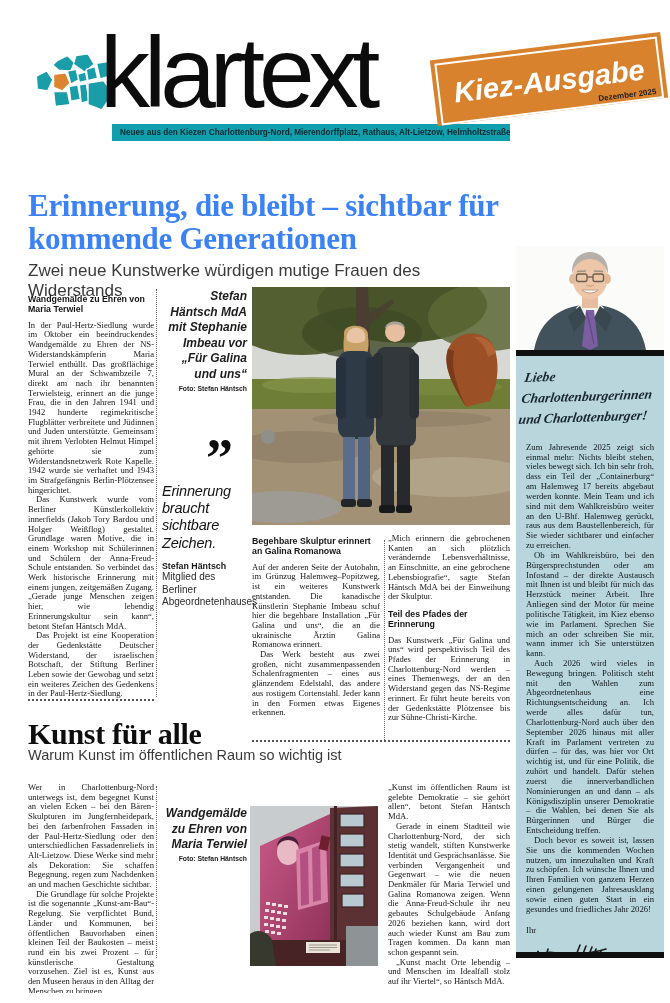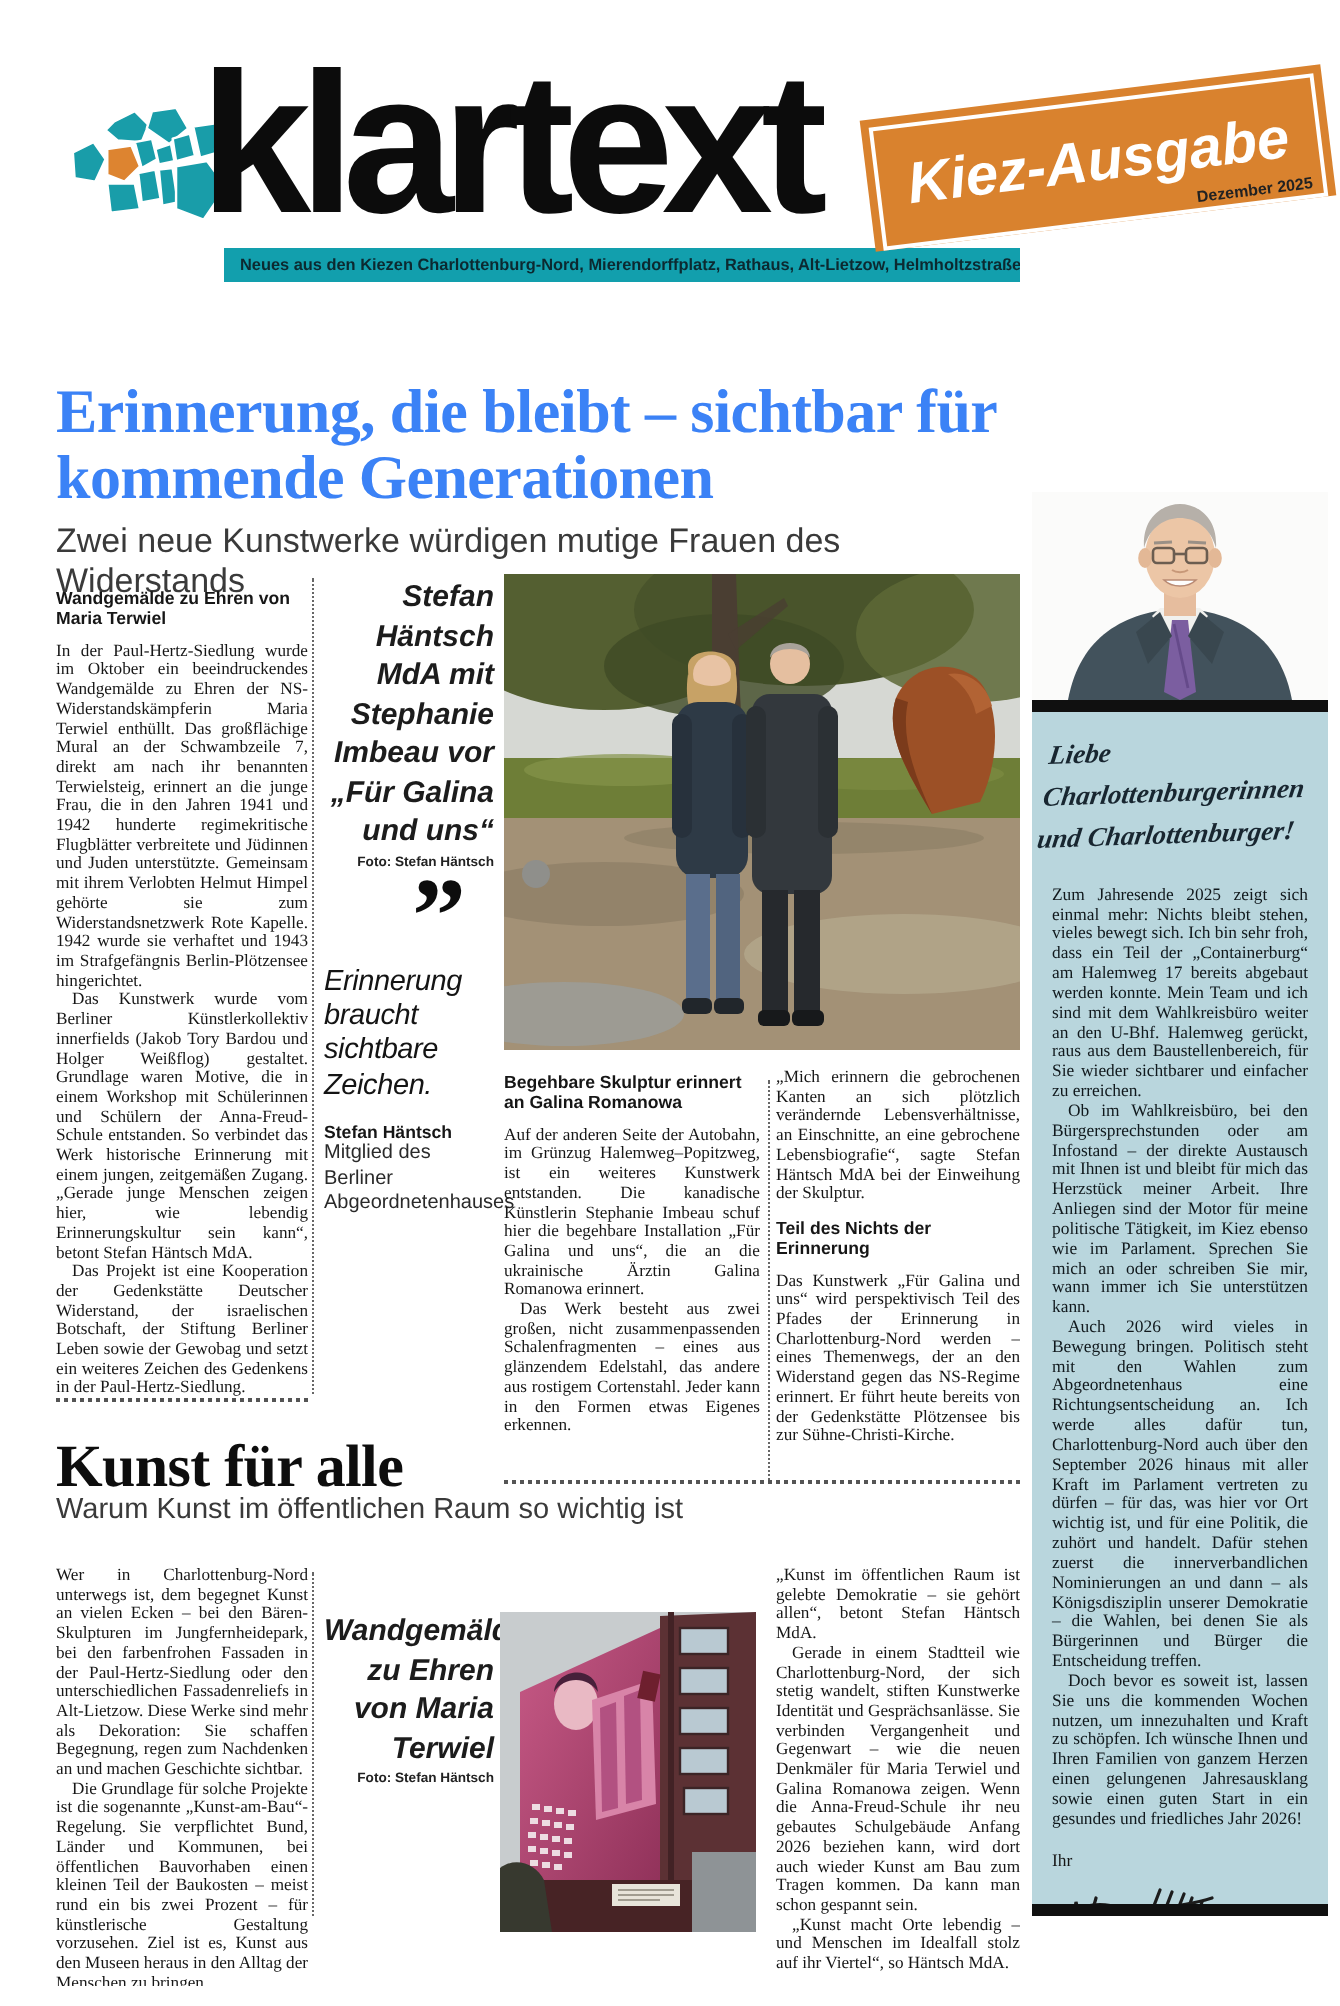--- a/index.html
+++ b/index.html
@@ -2,21 +2,21 @@
 <html lang="de"><head>
 <meta charset="utf-8">
 <style>
   html,body{margin:0;padding:0;background:#e9e9e9;}
   .page{position:relative;width:670px;height:1003px;background:#ffffff;overflow:hidden;
         font-family:"Liberation Serif",serif;color:#161616;}
   .abs{position:absolute;}
 
   
   .masthead-title{left:100px;top:22px;font-family:"Liberation Sans",sans-serif;
-    font-weight:bold;font-size:100px;letter-spacing:-6px;line-height:1;color:#0c0c0c;z-index:2;text-align:right;}
+    font-weight:normal;font-size:100px;letter-spacing:-6px;line-height:1;color:#0c0c0c;z-index:2;text-align:right;}
   .stamp{left:433px;top:46px;width:232px;height:66px;background:#d9822e;
     transform:rotate(-7deg);z-index:5;padding:4px;box-sizing:border-box;}
   .stamp-inner{border:2px solid #fff;height:100%;position:relative;display:flex;
     align-items:center;justify-content:center;}
   .stamp-label{font-family:"Liberation Sans",sans-serif;font-style:italic;font-weight:bold;
     font-size:29px;color:#fff;letter-spacing:0;}
   .stamp-date{position:absolute;right:5px;bottom:1px;font-family:"Liberation Sans",sans-serif;
     font-weight:bold;font-size:8px;color:#222;}
   .kicker{left:112px;top:124px;width:398px;height:17px;background:#129fad;
     font-family:"Liberation Sans",sans-serif;font-weight:bold;font-size:8.2px;
@@ -30,21 +30,21 @@
 
   .body-text{font-size:8.6px;line-height:1.13;text-align:justify;hyphens:auto;-webkit-hyphens:auto;}
   .body-text p{margin:0;}
   .ind{text-indent:8px;}
   .col-sub{font-family:"Liberation Sans",sans-serif;font-weight:bold;font-size:8.8px;
     line-height:1.18;margin:7px 0 6px;text-align:left;}
 
   .col1{left:28px;top:287px;width:126px;height:412px;overflow:hidden;}
   .capcol{left:162px;top:289px;width:85px;text-align:right;}
   .caption{font-family:"Liberation Sans",sans-serif;font-style:italic;font-weight:bold;
-    font-size:15px;line-height:1.3;color:#1c1c1c;}
+    font-size:12px;line-height:1.3;color:#1c1c1c;}
   .credit{font-family:"Liberation Sans",sans-serif;font-weight:bold;font-size:6.8px;
     margin-top:2px;color:#222;}
 
   .photo1{left:252px;top:287px;width:258px;height:238px;overflow:hidden;}
   .photo2{left:250px;top:806px;width:128px;height:160px;overflow:hidden;}
   .photo1 svg,.photo2 svg,.portrait svg{display:block;}
 
   .quoteblock{left:162px;top:438px;width:85px;}
   .qmark{font-family:"Liberation Serif",serif;font-weight:bold;font-size:54px;line-height:0.75;
     text-align:right;padding-right:14px;color:#0d0d0d;}
@@ -190,21 +190,21 @@
   </div>
 
   <div class="abs col3 body-text">
     <div class="col-sub">Begehbare Skulptur erinnert an Galina Romanowa</div>
     <p>Auf der anderen Seite der Autobahn, im Grünzug Halemweg–Popitzweg, ist ein weiteres Kunstwerk entstanden. Die kanadische Künstlerin Stephanie Imbeau schuf hier die begehbare Installation „Für Galina und uns“, die an die ukrainische Ärztin Galina Romanowa erinnert.</p>
     <p class="ind">Das Werk besteht aus zwei großen, nicht zusammenpassenden Schalenfragmenten – eines aus glänzendem Edelstahl, das andere aus rostigem Cortenstahl. Jeder kann in den Formen etwas Eigenes erkennen.</p>
   </div>
 
   <div class="abs col4 body-text">
     <p>„Mich erinnern die gebrochenen Kanten an sich plötzlich verändernde Lebensverhältnisse, an Einschnitte, an eine gebrochene Lebensbiografie“, sagte Stefan Häntsch MdA bei der Einweihung der Skulptur.</p>
-    <div class="col-sub">Teil des Nichts der Erinnerung</div>
+    <div class="col-sub">Teil des Pfades der Erinnerung</div>
     <p>Das Kunstwerk „Für Galina und uns“ wird perspektivisch Teil des Pfades der Erinnerung in Charlottenburg-Nord werden – eines Themenwegs, der an den Widerstand gegen das NS-Regime erinnert. Er führt heute bereits von der Gedenkstätte Plötzensee bis zur Sühne-Christi-Kirche.</p>
   </div>
 
   <div class="abs vdot" style="left:156px;top:289px;height:408px;"></div>
   <div class="abs vdot" style="left:384px;top:540px;height:200px;"></div>
   <div class="abs hdot" style="left:28px;top:699px;width:126px;"></div>
   <div class="abs hdot" style="left:252px;top:740px;width:258px;"></div>
   <div class="abs vdot" style="left:156px;top:786px;height:172px;"></div>
 
   <h2 class="abs a2-title" style="margin:0;">Kunst für alle</h2>

